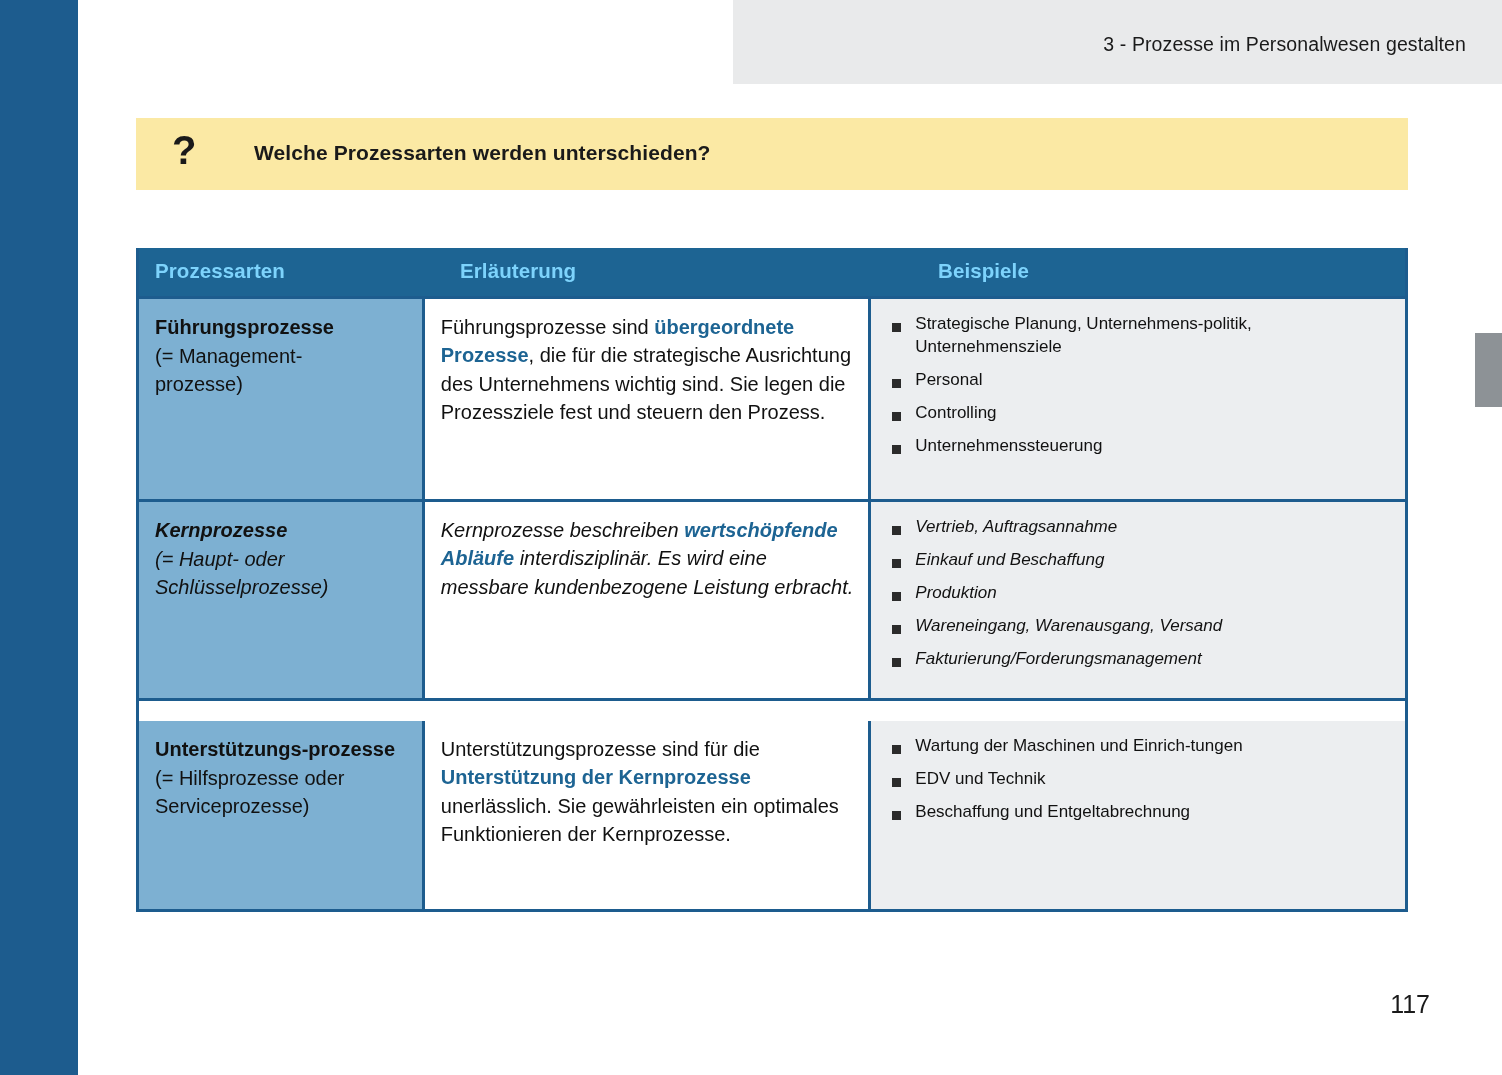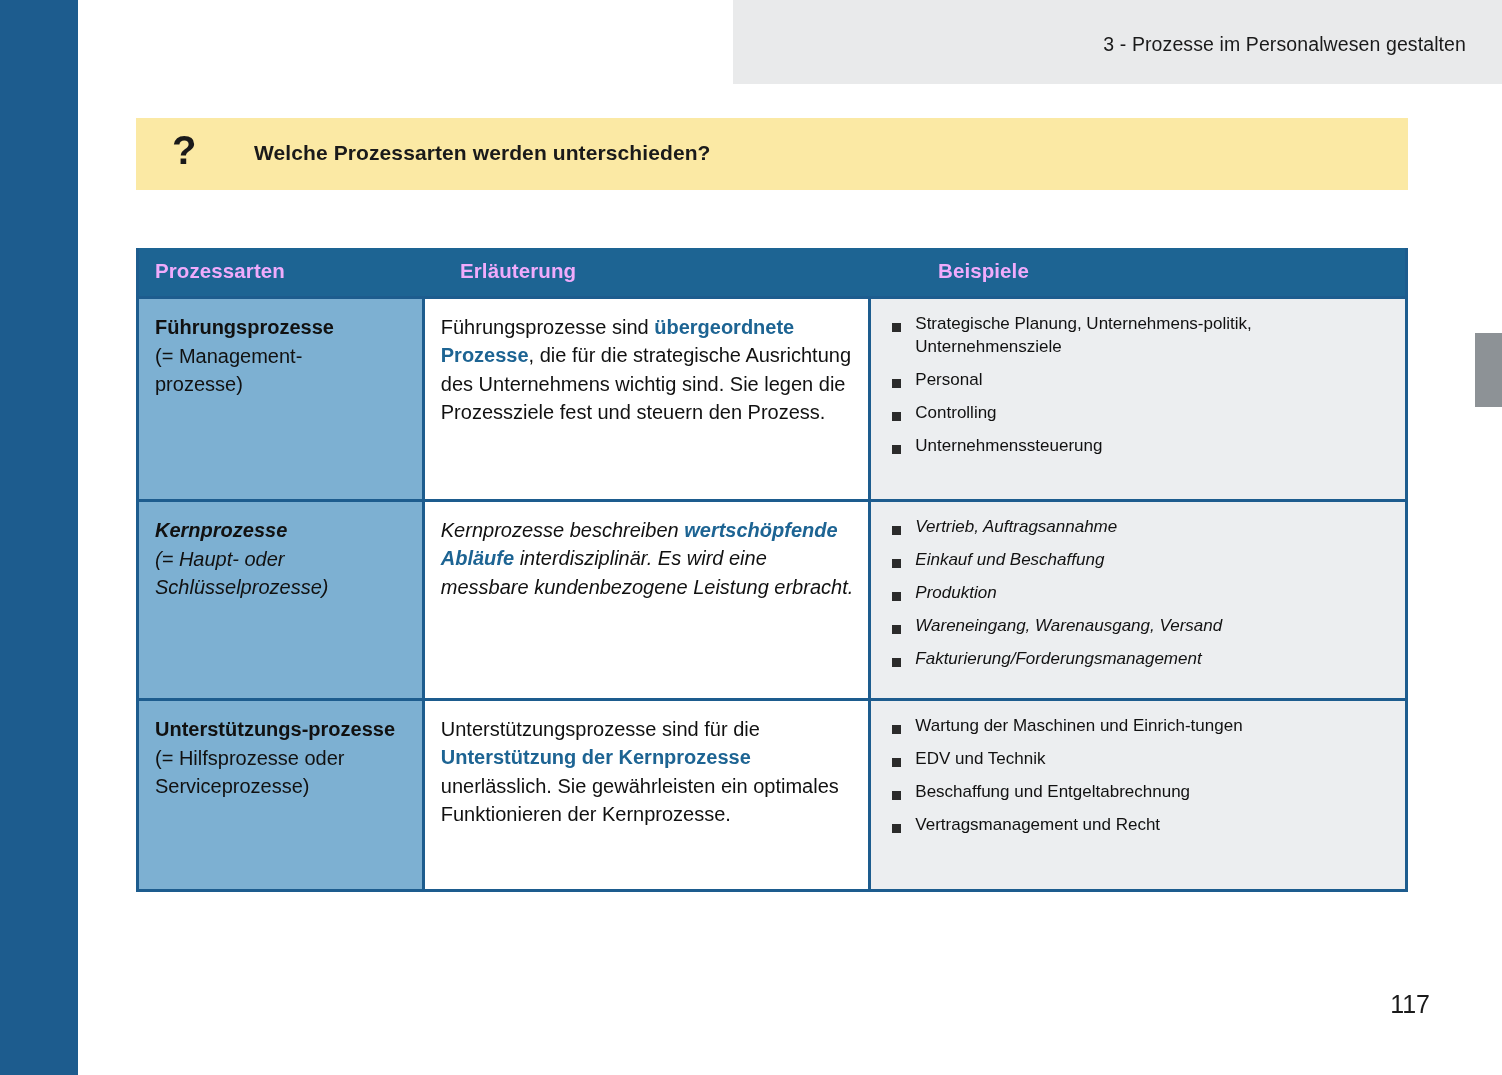--- a/index.html
+++ b/index.html
@@ -89,21 +89,21 @@
     top: 248px;
     width: 1272px;
     border-left: 3px solid #1d5c8e;
     border-right: 3px solid #1d5c8e;
     border-bottom: 3px solid #1d5c8e;
     box-sizing: border-box;
   }
   .thead {
     display: flex;
     background: #1d6493;
-    color: #f0abfc;
+    color: #7dd3fc;
     height: 48px;
   }
   .th {
     font-size: 20.5px;
     font-weight: bold;
     padding: 11px 0 0 16px;
     box-sizing: border-box;
     letter-spacing: 0.1px;
   }
   .col1 { width: 305px; }
@@ -170,21 +170,21 @@
     left: 5px;
     top: 10px;
     width: 9px;
     height: 9px;
     background: #2b2b2b;
   }
 
   
   .row1 .cell { min-height: 200px; }
   .row2 .cell { min-height: 196px; font-style: italic; }
-  .row3 .cell { min-height: 188px; }
+  .row3 .cell { min-height: 188px; margin-top: 20px; }
 
   .page-number {
     position: absolute;
     right: 72px;
     bottom: 56px;
     font-size: 25px;
     color: #1a1a1a;
   }
 </style>
 </head>
@@ -258,20 +258,19 @@
       Serviceprozesse)</div>
     </div>
     <div class="cell cell-expl">
       <span>Unterstützungsprozesse sind für die </span><span class="hl">Unterstützung der Kernprozesse</span><span> unerlässlich. Sie gewährleisten ein optimales Funktionieren der Kernprozesse.</span>
     </div>
     <div class="cell cell-ex">
       <ul class="bullet-list">
         <li>Wartung der Maschinen und Einrich-tungen</li>
         <li>EDV und Technik</li>
         <li>Beschaffung und Entgeltabrechnung</li>
-        <li>Vertragsmanagement und Recht</li>
       </ul>
     </div>
   </div>
 
 </div>
 
 <div class="page-number">117</div>
 
 </body></html>

